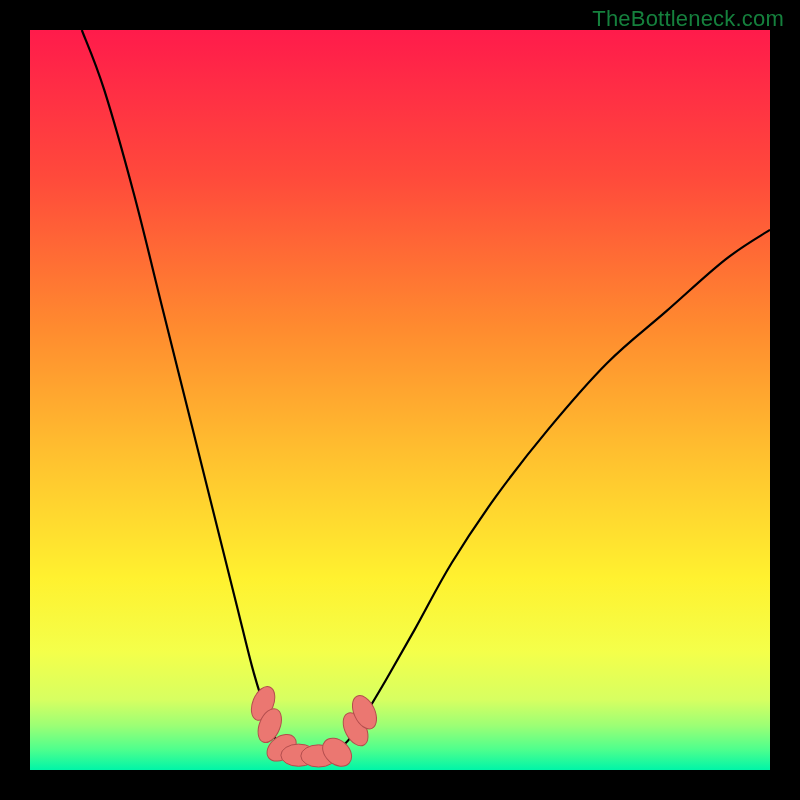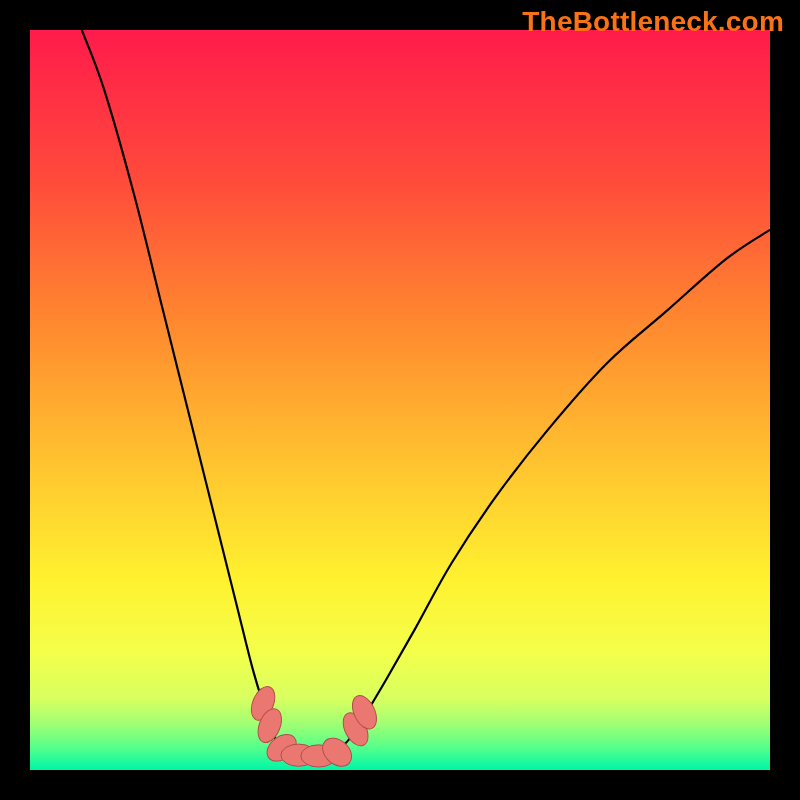--- a/index.html
+++ b/index.html
@@ -24,23 +24,23 @@
     top: 30px;
     left: 30px;
     width: 740px;
     height: 740px;
     overflow: hidden;
   }
   .watermark {
     position: absolute;
     top: 6px;
     right: 16px;
-    color: #f97316;
-    font-size: 28px;
-    font-weight: 700;
+    color: #15803d;
+    font-size: 22px;
+    font-weight: 400;
     letter-spacing: 0.2px;
     user-select: none;
   }
   svg {
     display: block;
   }
 </style>
 </head>
 <body>
 

